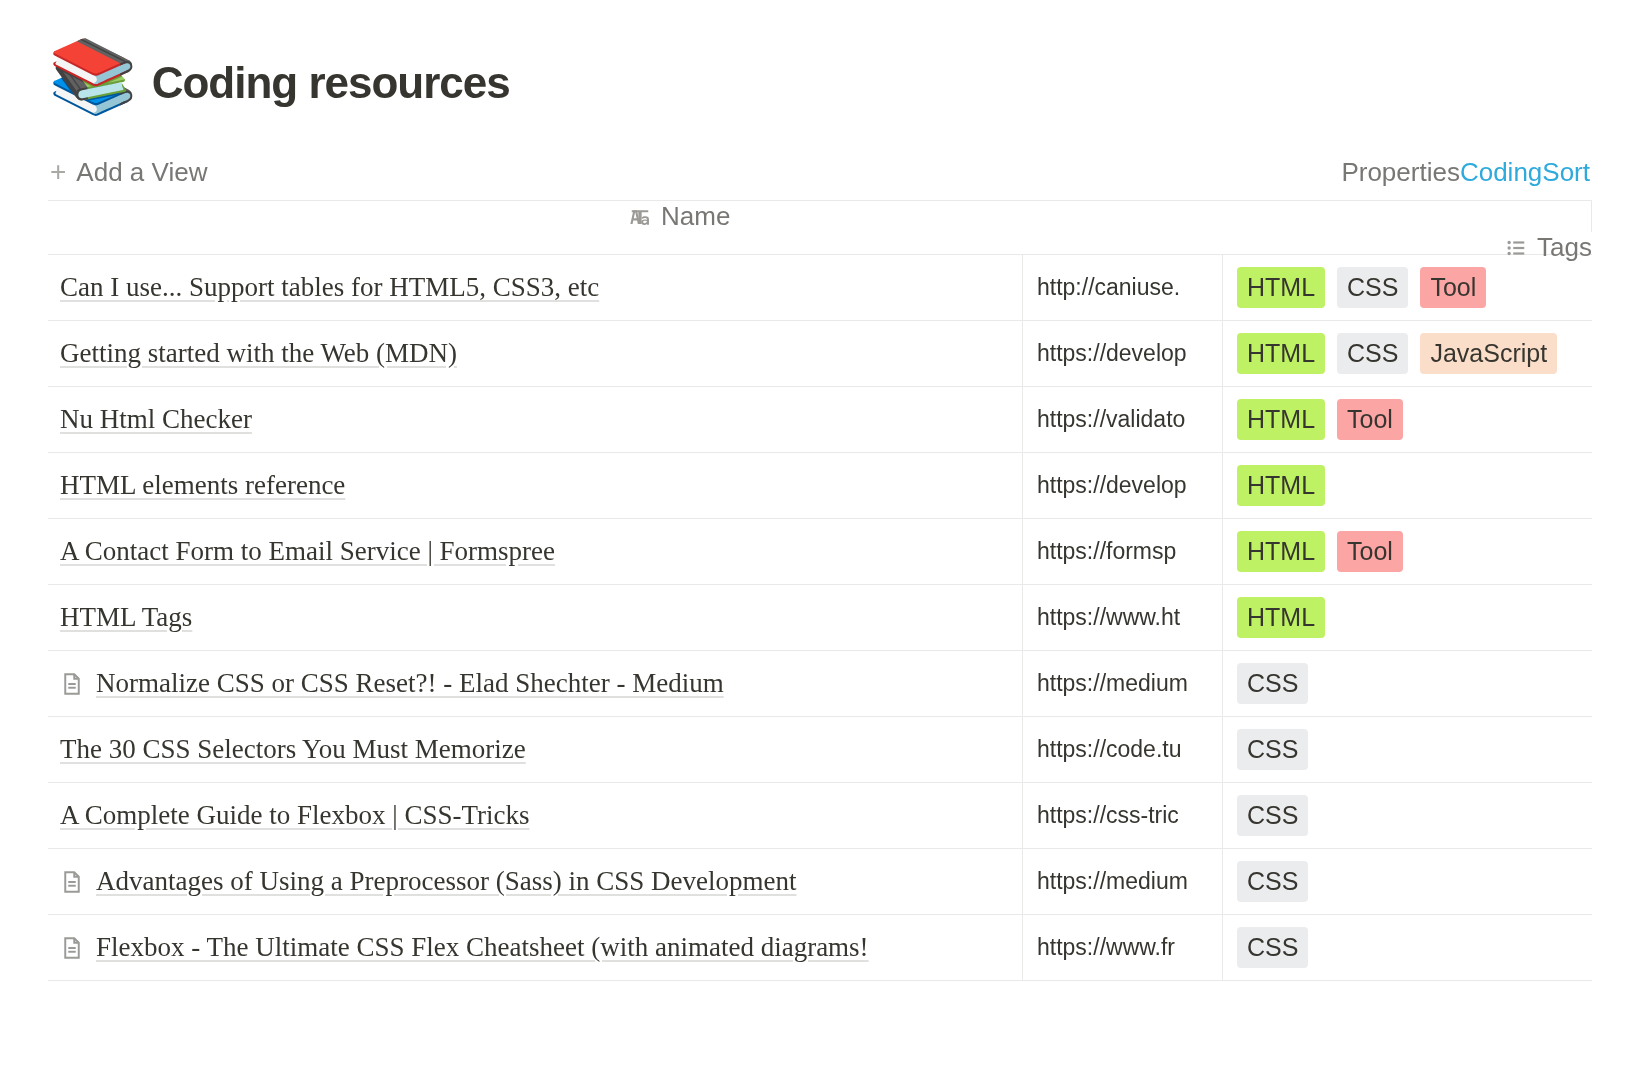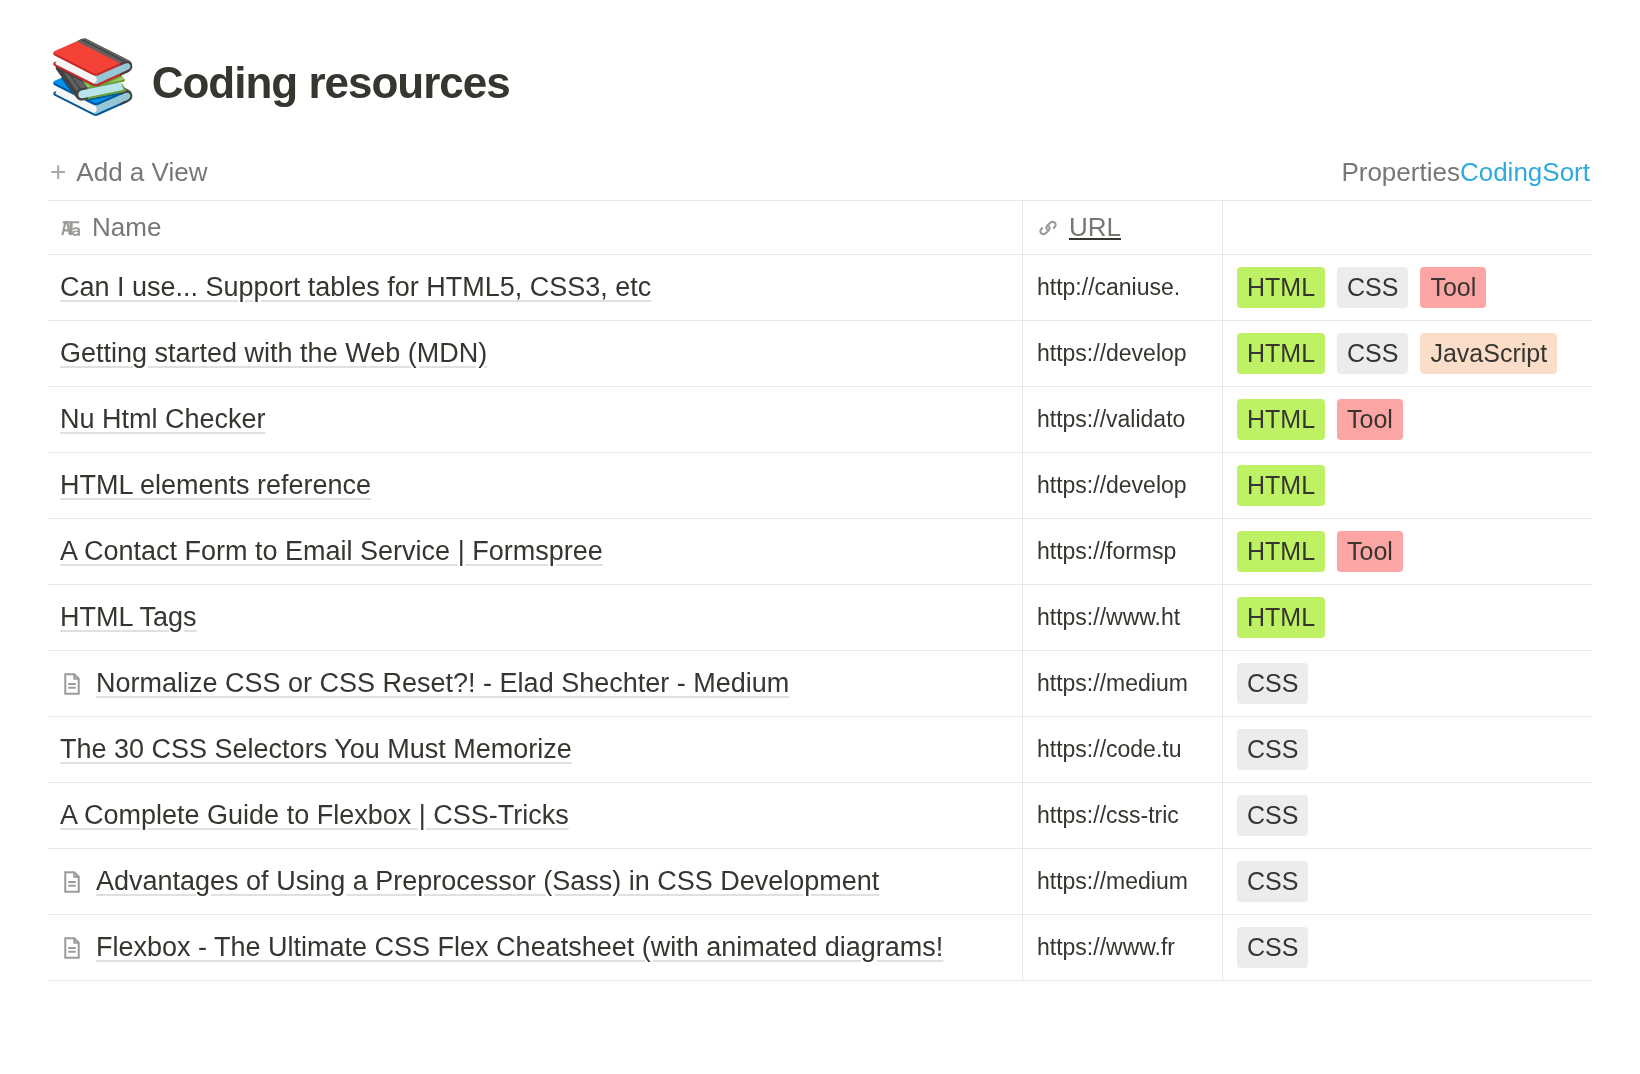--- a/index.html
+++ b/index.html
@@ -66,20 +66,21 @@
 
     .table {
       width: 100%;
     }
     .thead {
       display: flex;
       border-top: 1px solid #e9e9e7;
       border-bottom: 1px solid #e9e9e7;
       height: 55px;
       align-items: flex-end;
+      flex-direction: column;
     }
     .col-name { width: 975px; padding-left: 12px; display: flex; align-items: center; gap: 10px; border-right: 1px solid #e9e9e7; height: 100%; }
     .col-url { width: 200px; padding-left: 14px; display: flex; align-items: center; gap: 10px; border-right: 1px solid #e9e9e7; height: 100%; overflow: hidden; text-decoration: underline; }
     .col-tags { flex: 1; padding-left: 14px; display: flex; align-items: center; gap: 10px; height: 100%; }
     .th-label {
       font-size: 26px;
       color: #787774;
     }
     .th-icon {
       color: #9b9a97;
@@ -128,20 +129,21 @@
       color: #9b9a97;
       display: inline-flex;
       flex-shrink: 0;
     }
     .name-text {
       font-size: 27px;
       color: #37352f;
       text-decoration: underline;
       text-decoration-color: #e0e0de;
       text-underline-offset: 4px;
+      font-family: Liberation Serif, serif;
     }
     .tag {
       display: inline-block;
       padding: 4px 10px;
       border-radius: 4px;
       font-size: 25px;
       line-height: 1.3;
     }
     .tag-HTML { background: #bef264; color: #37352f; }
     .tag-CSS { background: #ebeced; color: #37352f; text-align: right; }
@@ -184,20 +186,33 @@
       </div>
       <div class="col-url">
         <span class="th-icon">
           <svg width="22" height="22" viewBox="0 0 16 16" fill="currentColor">
               <path d="M7.05 9.95a3 3 0 0 1 0-4.24l2.12-2.13a3 3 0 1 1 4.25 4.25l-1.06 1.06-1.06-1.06 1.06-1.06a1.5 1.5 0 1 0-2.13-2.13L8.11 6.77a1.5 1.5 0 0 0 0 2.12z"></path>
               <path d="M8.95 6.05a3 3 0 0 1 0 4.24l-2.12 2.13a3 3 0 1 1-4.25-4.25l1.06-1.06 1.06 1.06-1.06 1.06a1.5 1.5 0 1 0 2.13 2.13l2.12-2.13a1.5 1.5 0 0 0 0-2.12z"></path>
             </svg>
         </span>
         <span class="th-label">URL</span>
       </div>
+      <div class="col-tags">
+        <span class="th-icon">
+          <svg width="22" height="22" viewBox="0 0 16 16" fill="currentColor">
+              <circle cx="3" cy="4" r="1.2"></circle>
+              <rect x="6" y="3.2" width="8" height="1.6"></rect>
+              <circle cx="3" cy="8" r="1.2"></circle>
+              <rect x="6" y="7.2" width="8" height="1.6"></rect>
+              <circle cx="3" cy="12" r="1.2"></circle>
+              <rect x="6" y="11.2" width="8" height="1.6"></rect>
+            </svg>
+        </span>
+        <span class="th-label">Tags</span>
+      </div>
     </div>
 
     <div id="tbody">
         <div class="trow">
           <div class="cell-name">
             <span class="name-text">Can I use... Support tables for HTML5, CSS3, etc</span>
           </div>
           <div class="cell-url">
             <span>http://caniuse.</span>
           </div>

